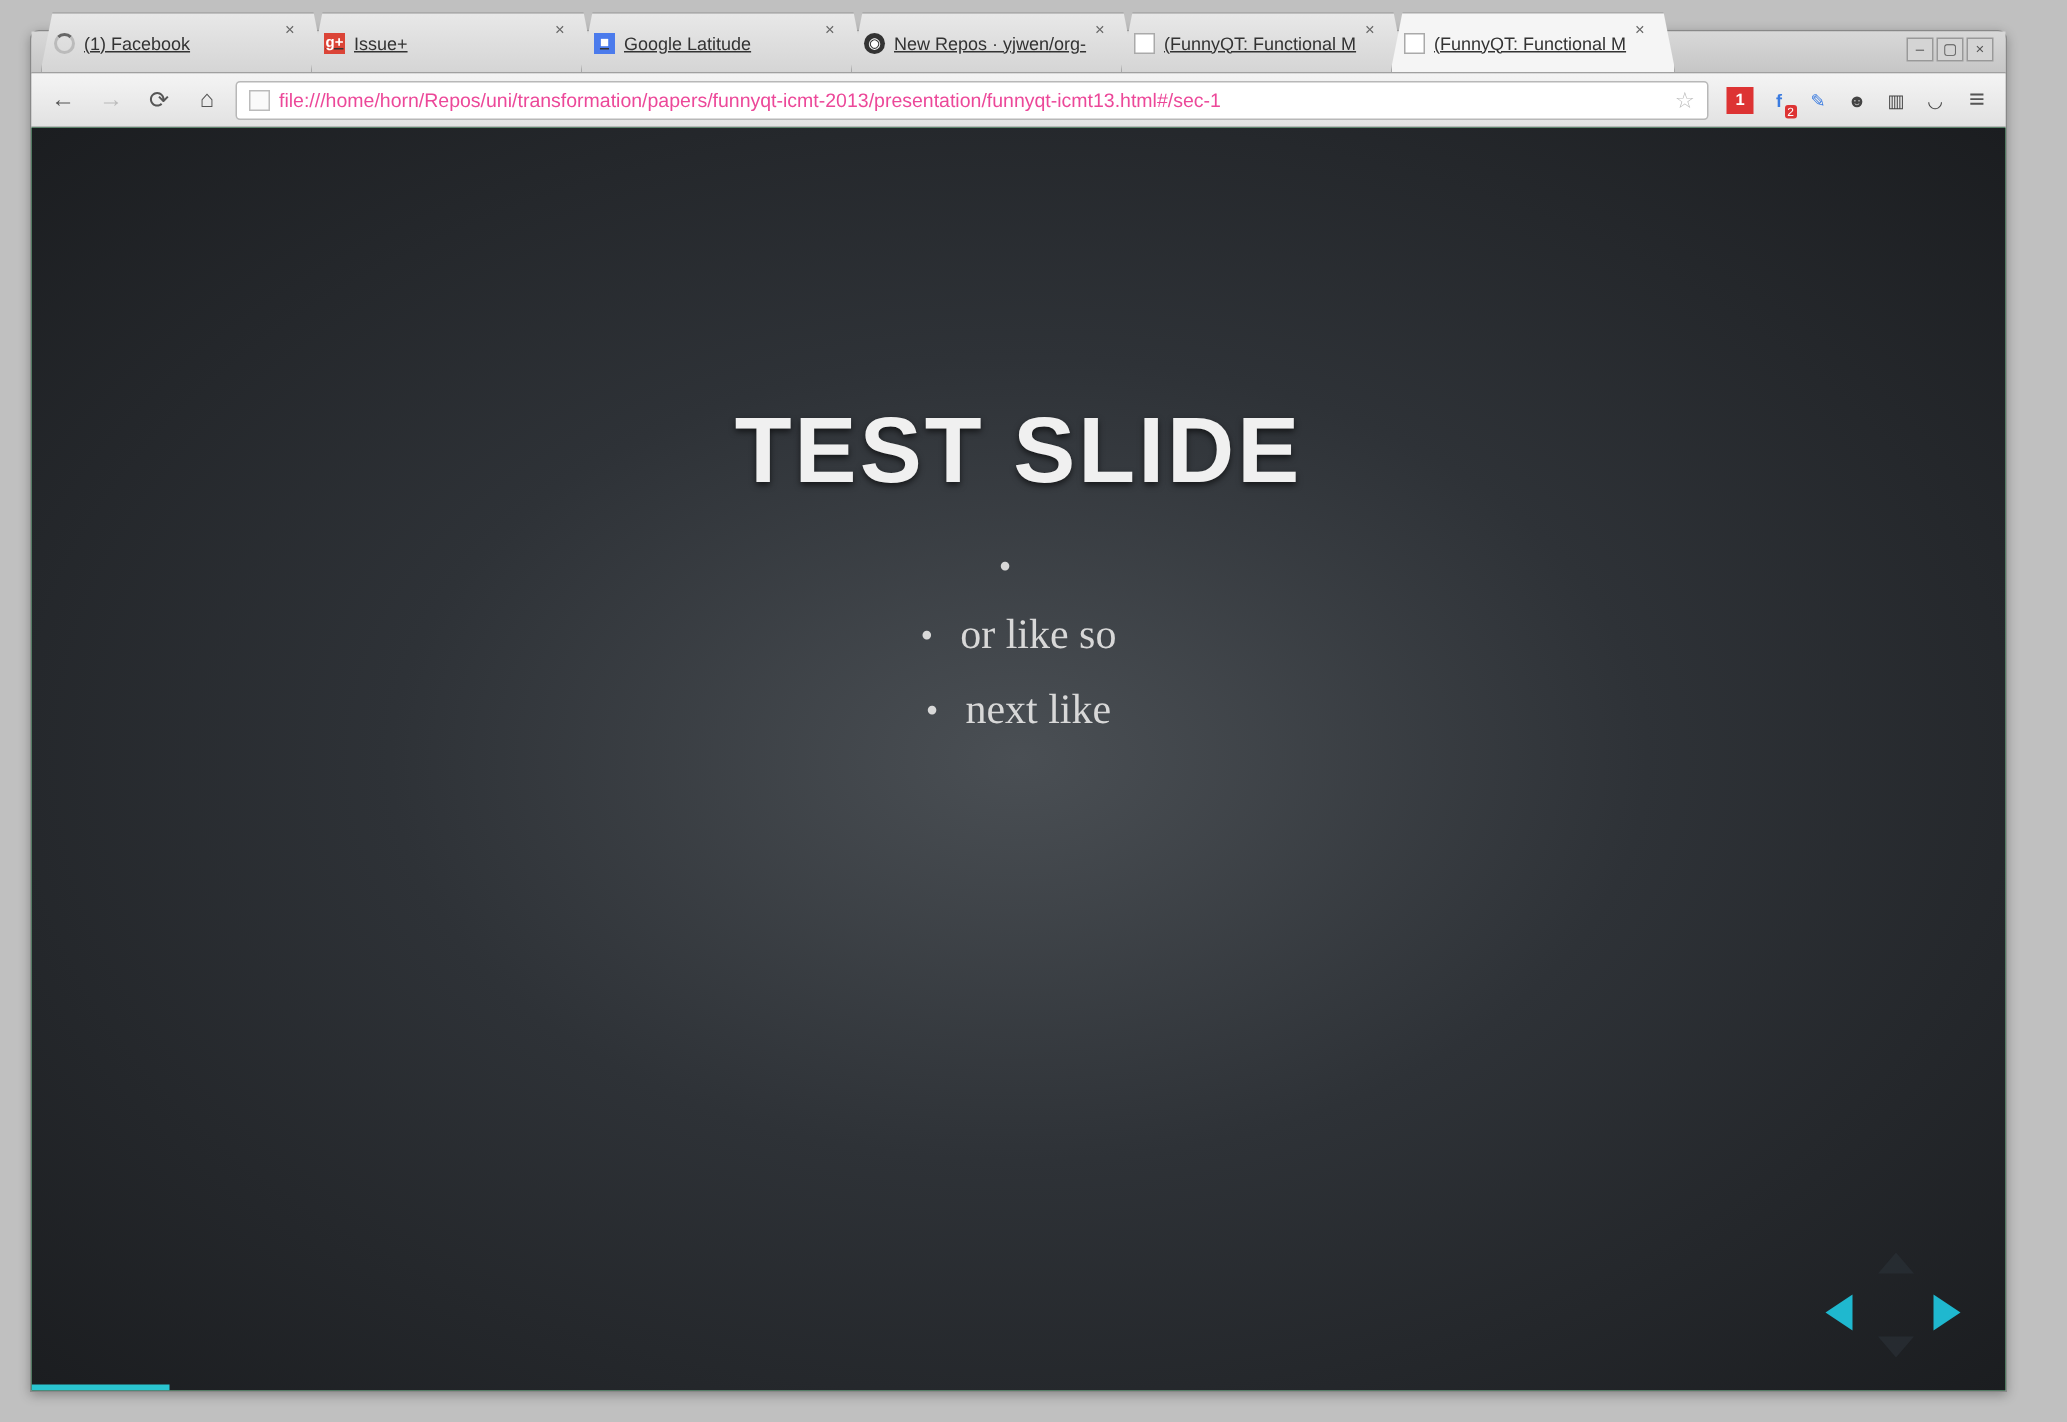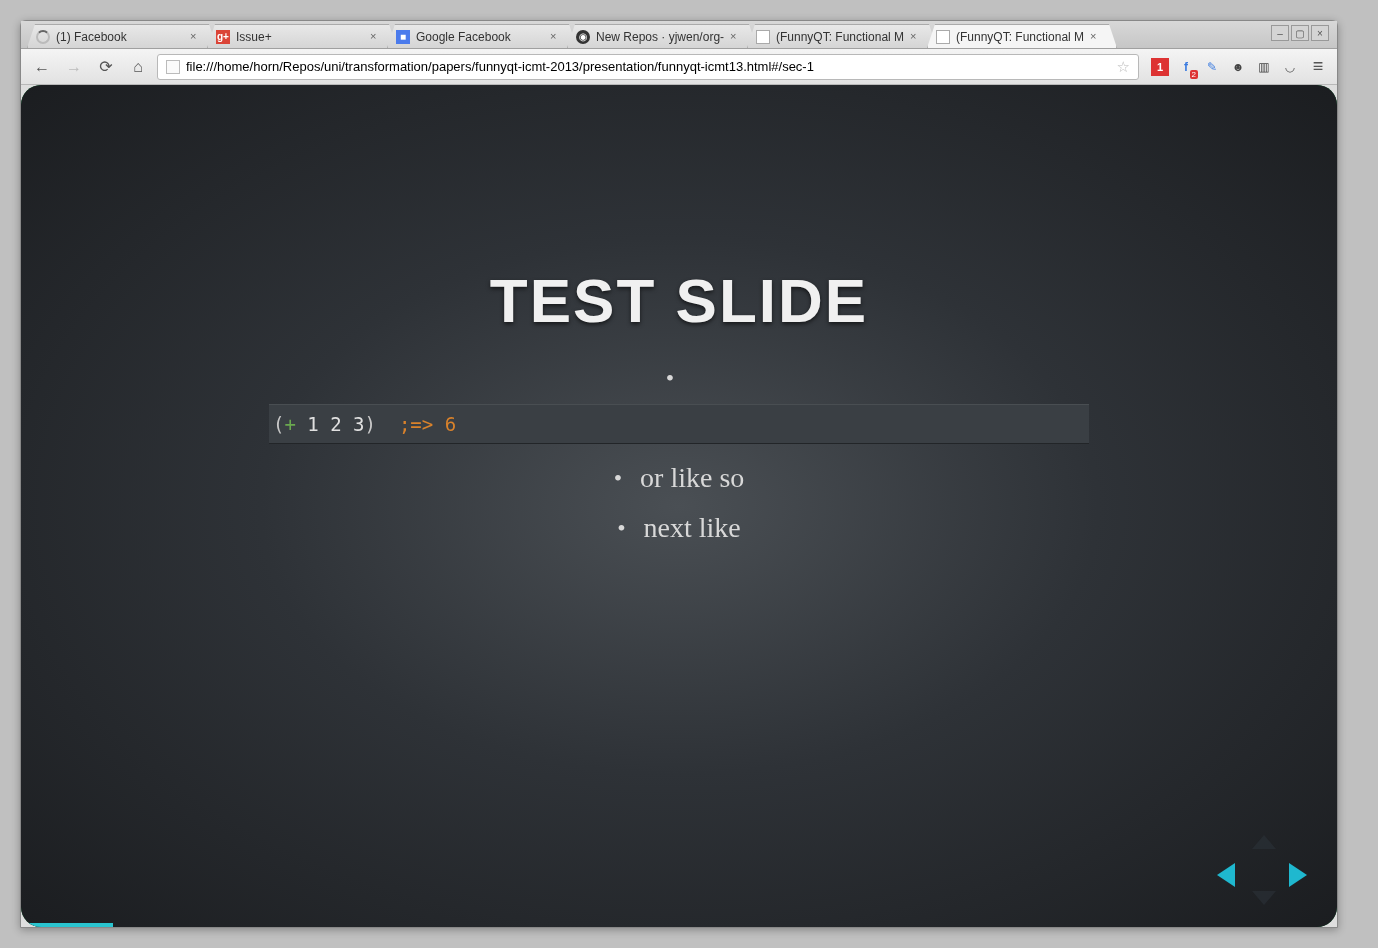--- a/index.html
+++ b/index.html
@@ -32,36 +32,37 @@
 }
 
 .tabstrip {
   height: 28px;
   background: linear-gradient(#d8d8d8,#c6c6c6);
   display: flex; align-items: flex-end;
   padding-left: 6px;
   border-bottom: 1px solid #a0a0a0;
 }
 .tab {
-  height: 24px;
+  height: 40px;
   min-width: 110px;
   max-width: 190px;
   flex: 1 1 0;
   margin-right: -10px;
   background: linear-gradient(#e8e8e8,#d5d5d5);
   border: 1px solid #aaa;
   border-bottom: none;
   border-radius: 4px 4px 0 0;
   display: flex; align-items: center;
   padding: 0 18px 0 8px;
   font-size: 12px; color: #333;
   position: relative;
   overflow: hidden; white-space: nowrap; text-overflow: ellipsis;
   clip-path: polygon(8px 0, calc(100% - 8px) 0, 100% 100%, 0 100%);
   cursor: pointer;
+  text-decoration: underline;
 }
 .tab.active {
   background: #f5f5f5;
   z-index: 2;
 }
 .tab .tab-close {
   position: absolute; right: 14px; top: 5px;
   width: 12px; height: 12px; font-size: 11px; color: #666;
 }
 .tab .favicon {
@@ -93,38 +94,37 @@
   flex: 1;
   height: 26px;
   border: 1px solid #b8b8b8;
   border-radius: 3px;
   background: #fff;
   display: flex; align-items: center;
   padding: 0 8px; gap: 6px;
 }
 .omnibox .file-icon { width:14px; height:14px; border:1px solid #bbb; background:#fafafa; }
 .omnibox input {
-  flex:1; border:none; outline:none; font-size:13px; color:#000000; background:transparent;
+  flex:1; border:none; outline:none; font-size:13px; color:#ec4899; background:transparent;
 }
 .omnibox .star { color:#bbb; font-size:15px; }
 .ext-area { display:flex; align-items:center; gap:8px; margin-left:6px; }
 .ext-icon { width:18px; height:18px; display:flex; align-items:center; justify-content:center; font-size:12px; }
 .ext-icon.red-badge { background:#d33; color:#fff; font-size:11px; font-weight:bold; }
 .ext-icon.pencil { color:#3a7be0; }
 .ext-icon.robot  { color:#444; }
 .ext-icon.shield { color:#444; }
 .ext-icon.pocket { color:#444; }
 .menu-btn { width:22px; color:#555; font-size:18px; text-align:center; cursor:pointer; }
 
 .viewport {
   flex: 1;
   background:#15803d;
   position: relative;
   overflow: hidden;
-  border-radius: 20px;
 }
 .slide-area {
   position:absolute; inset:0;
   background: radial-gradient(ellipse at center, #4a4f54 0%, #2e3237 45%, #1b1d20 100%);
   color:#eee;
   display:flex; flex-direction:column; align-items:center;
 }
 .slide-content {
   width: 820px;
   margin: 180px auto 0;
@@ -209,21 +209,21 @@
         <span class="label">(1) Facebook</span>
         <span class="tab-close">×</span>
       </div>
       <div class="tab">
         <span class="favicon gplus">g+</span>
         <span class="label">Issue+</span>
         <span class="tab-close">×</span>
       </div>
       <div class="tab">
         <span class="favicon blue">■</span>
-        <span class="label">Google Facebook</span>
+        <span class="label">Google Latitude</span>
         <span class="tab-close">×</span>
       </div>
       <div class="tab">
         <span class="favicon gh">◉</span>
         <span class="label">New Repos · yjwen/org-</span>
         <span class="tab-close">×</span>
       </div>
       <div class="tab">
         <span class="favicon doc"></span>
         <span class="label">(FunnyQT: Functional M</span>
@@ -263,21 +263,20 @@
   <div class="viewport">
     <div class="slide-area">
 
       <div class="slide-content">
         <h1 class="slide-title">TEST SLIDE</h1>
 
         <div class="bullet-row">
           <span class="dot">•</span>
         </div>
 
-        <pre class="code-block"><span class="paren">(</span><span class="op">+</span><span class="num"> 1 2 3</span><span class="paren">)</span><span>  </span><span class="comment">;=&gt; 6</span></pre>
 
         <div class="bullet-row">
           <span class="dot">•</span>
           <span>or like so</span>
         </div>
 
 
         <div class="bullet-row">
           <span class="dot">•</span>
           <span>next like</span>

